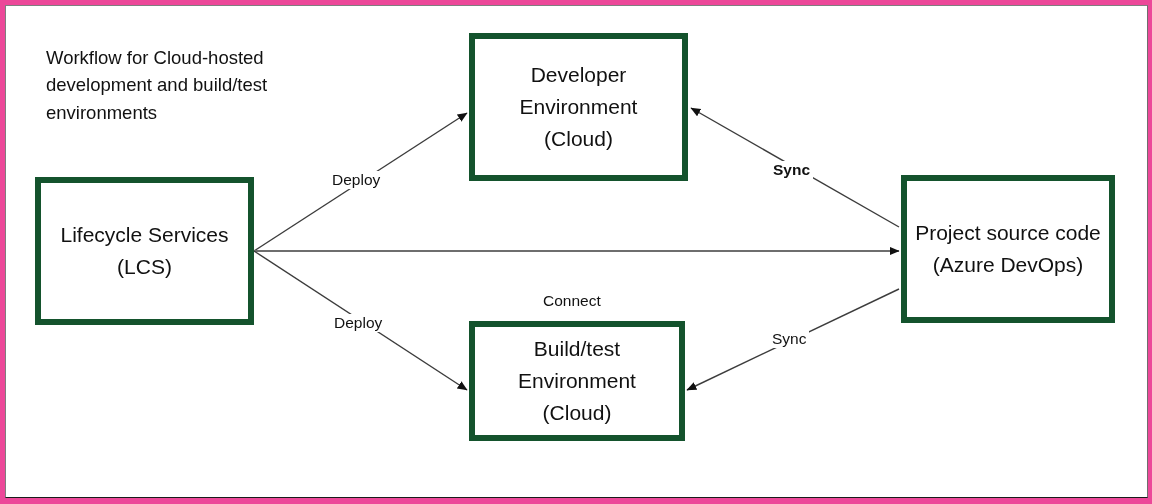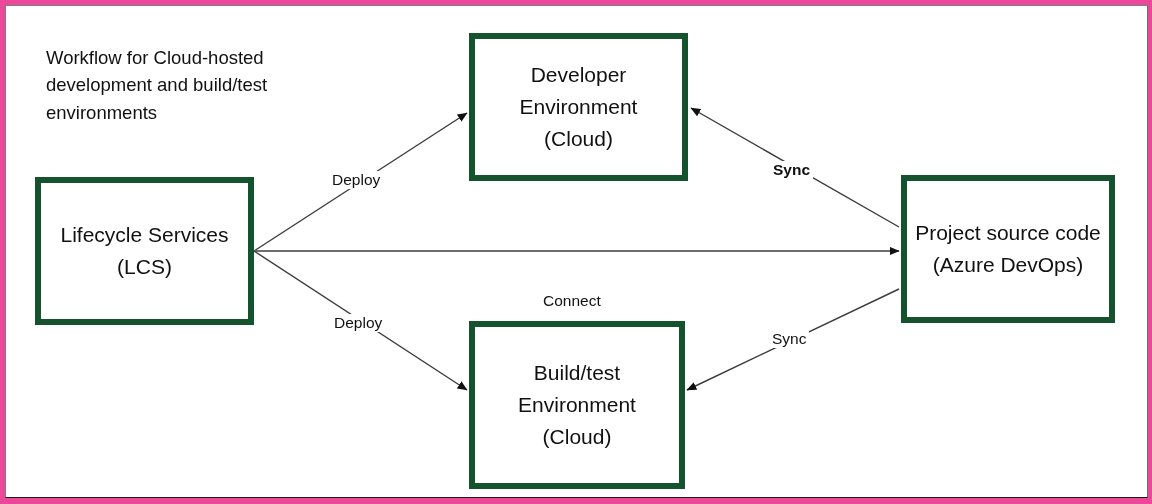--- a/index.html
+++ b/index.html
@@ -65,21 +65,21 @@
   #node-dev {
     left: 469px;
     top: 33px;
     width: 219px;
     height: 148px;
   }
   #node-build {
     left: 469px;
     top: 321px;
     width: 216px;
-    height: 168px;
+    height: 120px;
   }
   #node-repo {
     left: 901px;
     top: 175px;
     width: 214px;
     height: 148px;
   }
   #title {
     position: absolute;
     left: 46px;

